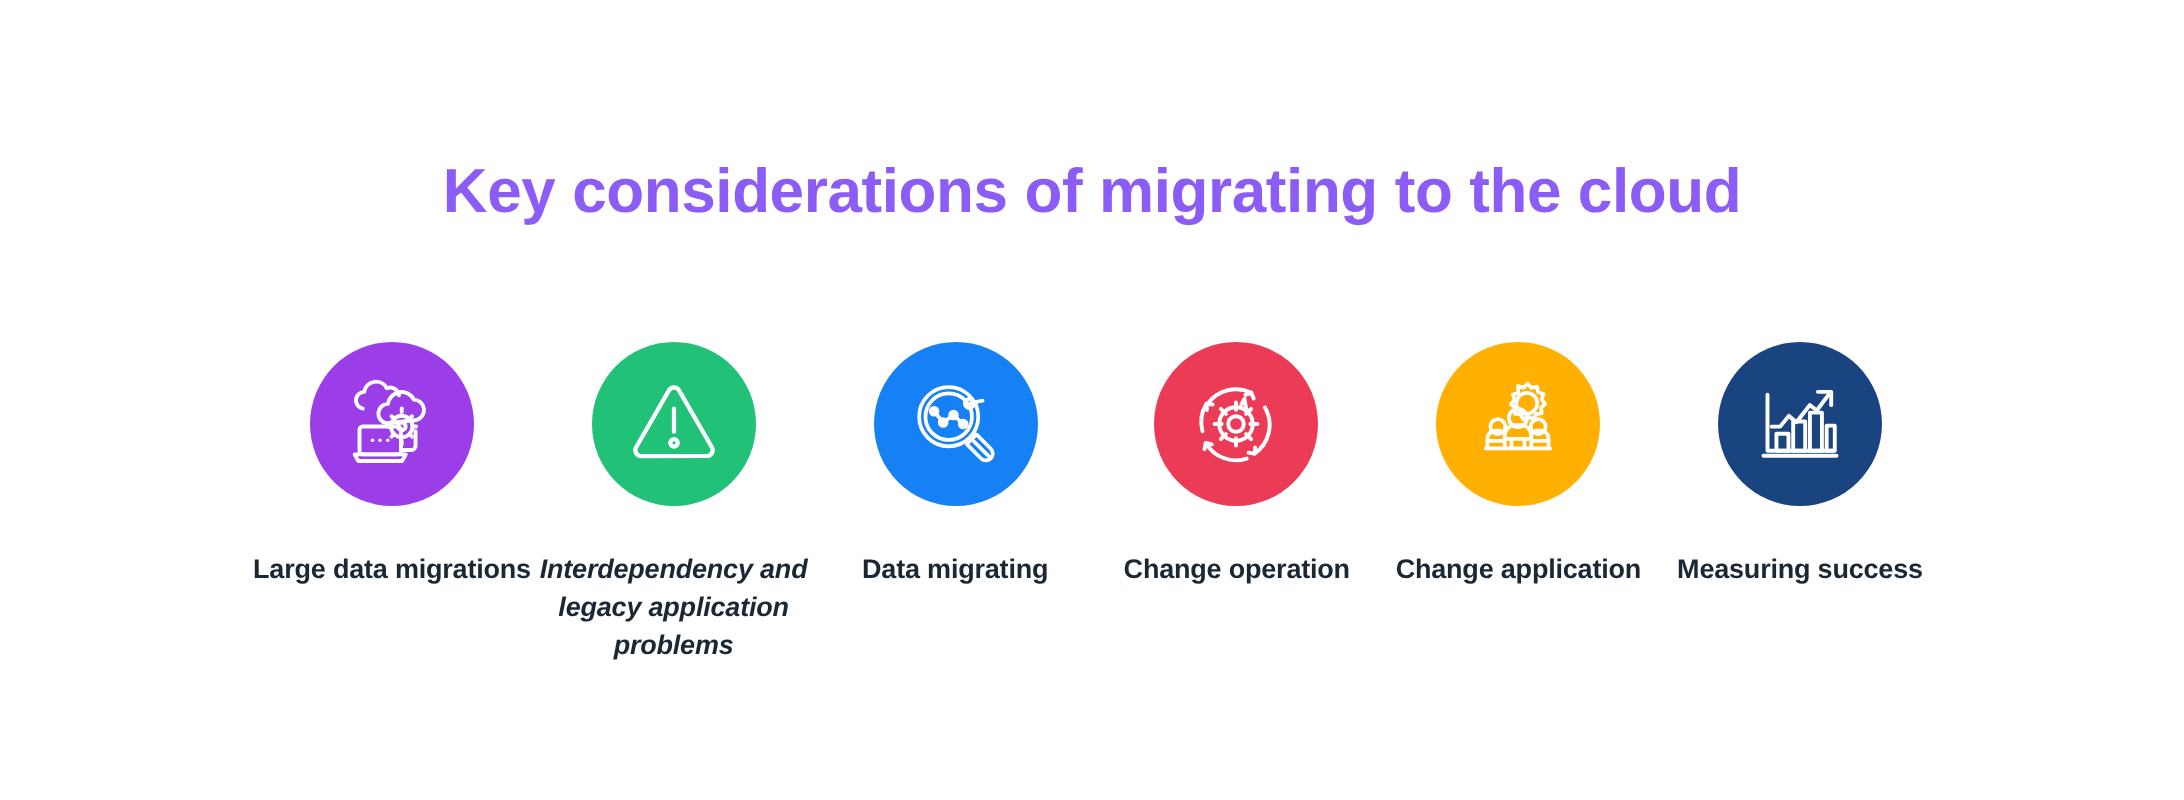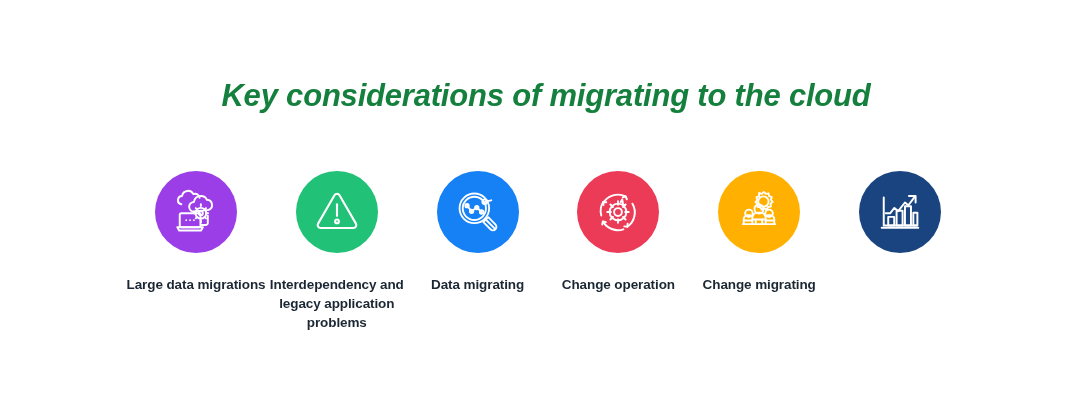--- a/index.html
+++ b/index.html
@@ -77,28 +77,29 @@
     text-align: center;
     font-size: 13.5px;
     font-weight: bold;
     color: #1b2733;
     line-height: 19px;
     letter-spacing: -0.1px;
   }
 
   .label-wide {
     width: 170px;
+    font-style: italic;
   }
 </style>
 </head>
 <body style="background: rgb(255, 255, 255);">
 
 <div class="infographic" style="background: rgb(255, 255, 255);">
 
-  <div class="title" style="color: #15803d; font-style: italic;">Key considerations of migrating to the cloud</div>
+  <div class="title" style="color: #8b5cf6;">Key considerations of migrating to the cloud</div>
 
   <div class="items-row">
 
     <div class="item">
       <div class="circle" style="background-color: rgb(155, 62, 232);">
         <svg viewBox="0 0 64 64" fill="none">
           <g stroke="#ffffff" stroke-width="2.4" stroke-linecap="round" stroke-linejoin="round" fill="none">
             <path d="M14 22.5a5.2 5.2 0 0 1 .9-10.3 7.4 7.4 0 0 1 13.9-2.2 5.6 5.6 0 0 1 7.6 4.4"></path>
             <path d="M28.5 31.5a6 6 0 0 1 1-11.9 8.5 8.5 0 0 1 16-2.6 6.4 6.4 0 0 1 1.4 12.6 6 6 0 0 1-1.2.1z"></path>
             <circle cx="38" cy="33.5" r="6.6"></circle>
@@ -185,34 +186,35 @@
             <circle cx="19.6" cy="33.6" r="4.6"></circle>
             <path d="M13.2 47v-6.1a4.9 4.9 0 0 1 4.9-4.9h3"></path>
             <path d="M13.2 42.4h9.4"></path>
             <circle cx="44.4" cy="33.6" r="4.6"></circle>
             <path d="M50.8 47v-6.1a4.9 4.9 0 0 0-4.9-4.9h-3"></path>
             <path d="M50.8 42.4h-9.4"></path>
             <path d="M12.2 47h39.6"></path>
           </g>
         </svg>
       </div>
-      <div class="item-label">Change migrating</div>
+      <div class="item-label">Change application</div>
     </div>
 
     <div class="item">
       <div class="circle" style="background-color: rgb(26, 68, 128);">
         <svg viewBox="0 0 64 64" fill="none">
           <g stroke="#ffffff" stroke-width="2.4" stroke-linecap="round" stroke-linejoin="round" fill="none">
             <path d="M12 14v34.5h40"></path>
             <path d="M9.5 51.5h45"></path>
             <rect x="17.5" y="38" width="7.4" height="10.5"></rect>
             <rect x="27.8" y="30.5" width="7.4" height="18"></rect>
             <rect x="38.1" y="25" width="7.4" height="23.5"></rect>
             <rect x="48.4" y="33" width="5" height="15.5"></rect>
             <path d="M14.5 33.6h5.3l5.3-6.6 4.7 3.9 8.3-10.6 4.2 3.4 7.8-10.4"></path>
             <path d="M43 12.2h8.2v8.2"></path>
           </g>
         </svg>
       </div>
+      <div class="item-label">Measuring success</div>
     </div>
 
   </div>
 </div>
 
 </body></html>

